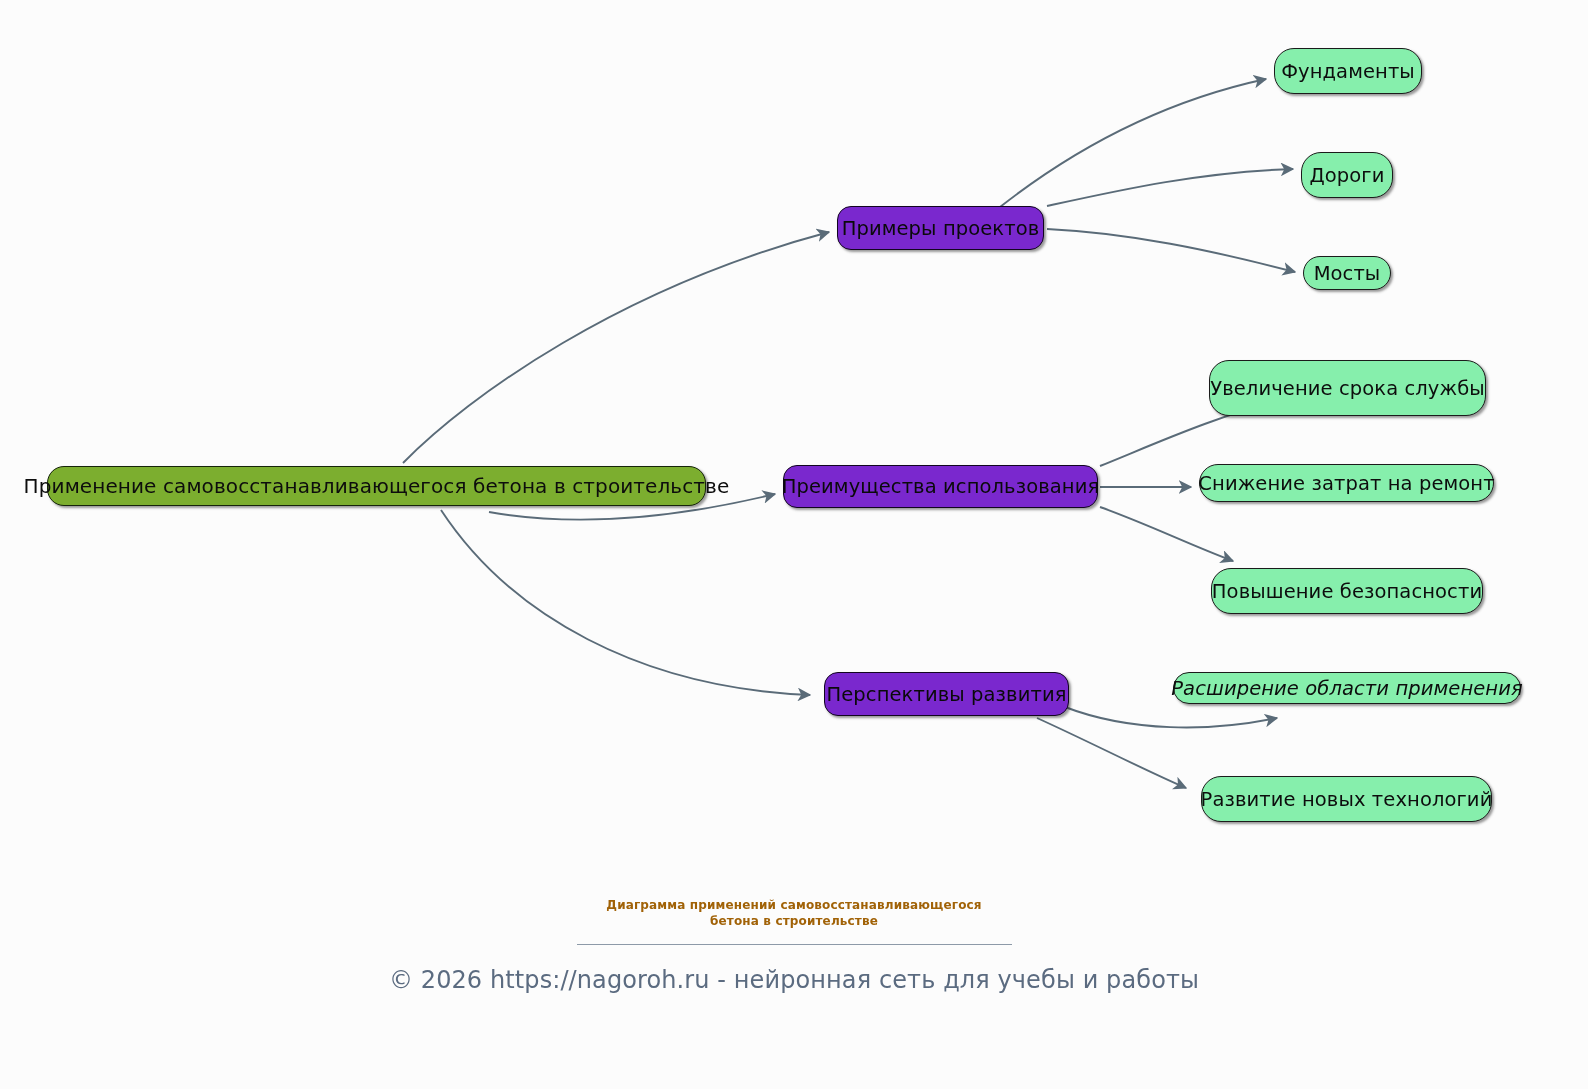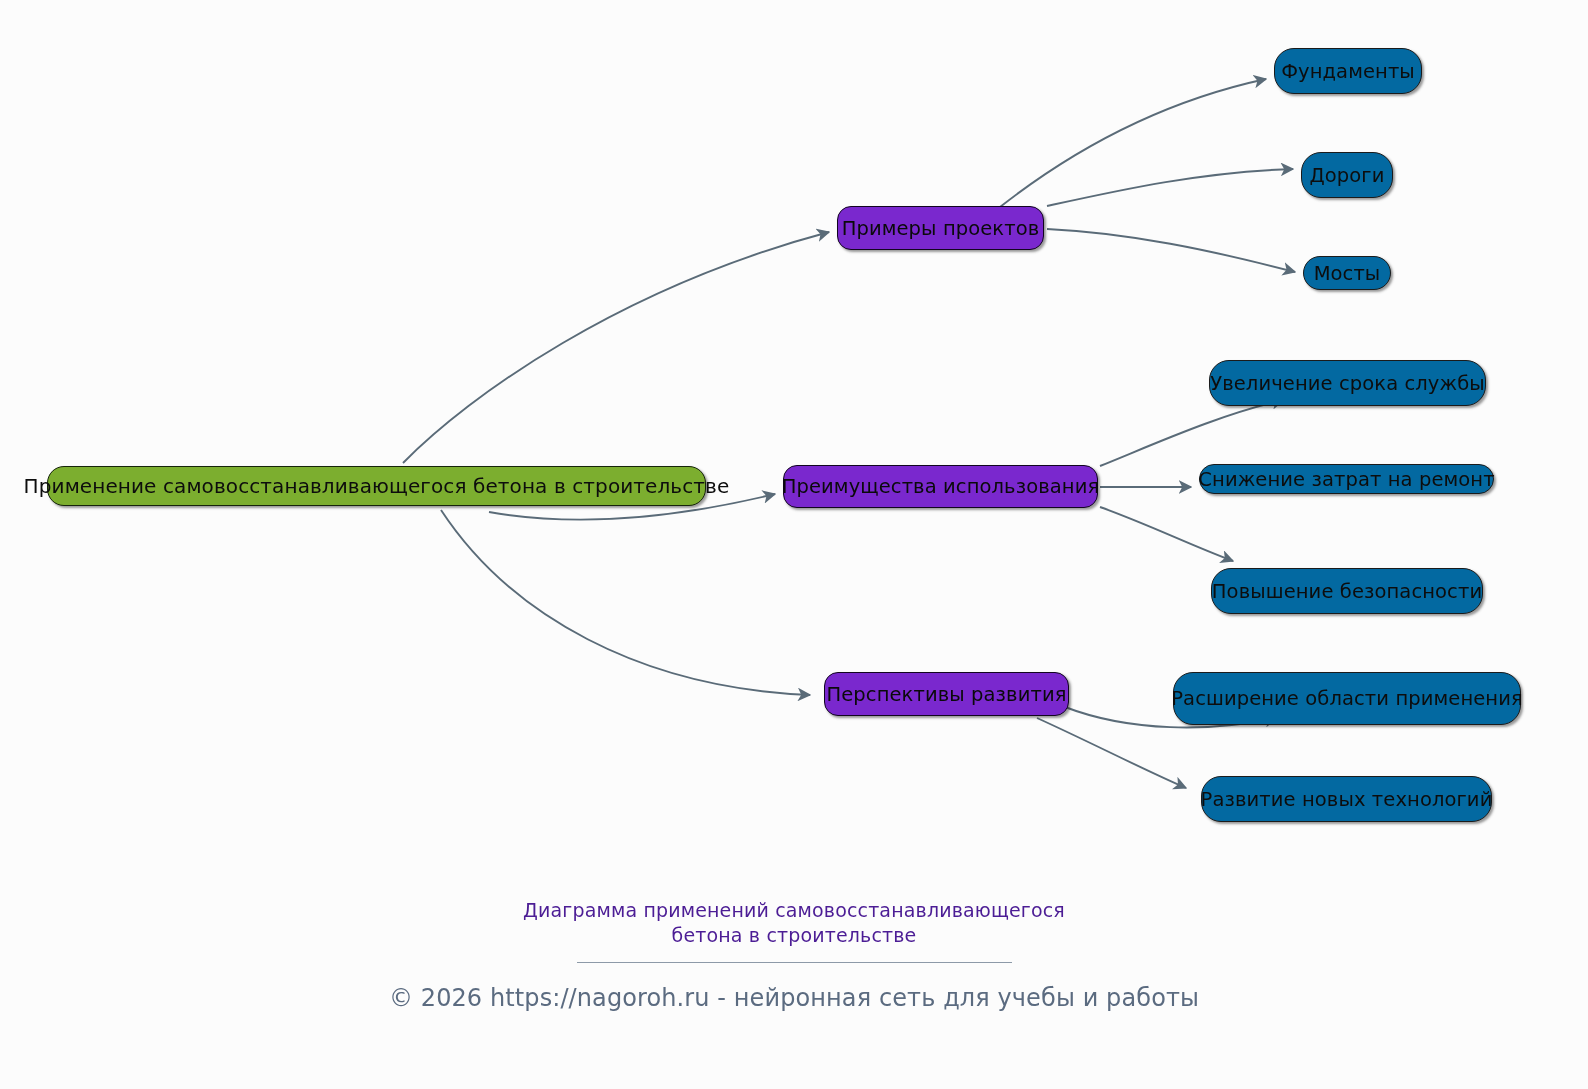--- a/index.html
+++ b/index.html
@@ -33,21 +33,21 @@
 
   .node {
     position: absolute;
     box-sizing: border-box;
     display: flex;
     align-items: center;
     justify-content: center;
     white-space: nowrap;
     border-radius: 20px;
     border: 1.6px solid #1b1b1b;
-    background: #0369a1;
+    background: #86efac;
     color: #0d0d0d;
     font-size: 19.5px;
     font-weight: 400;
     letter-spacing: 0.1px;
     box-shadow: 2px 2px 2.5px rgba(30,30,30,0.45);
   }
 
   .node.root {
     background: #7cae2f;
     border-color: #16240a;
@@ -66,39 +66,39 @@
   #node-root        { left: 47px;   top: 466px; width: 659px; height: 40px; }
 
   #node-b-examples  { left: 837px;  top: 206px; width: 207px; height: 44px; }
   #node-b-benefits  { left: 783px;  top: 465px; width: 315px; height: 43px; }
   #node-b-prospects { left: 818px;  top: 672px; width: 245px; height: 44px; margin-left: 6px; }
 
   #node-l-foundations { left: 1274px; top: 48px;  width: 148px; height: 46px; }
   #node-l-roads       { left: 1301px; top: 152px; width: 92px;  height: 46px; }
   #node-l-bridges     { left: 1303px; top: 256px; width: 88px;  height: 34px; }
 
-  #node-l-lifespan  { left: 1209px; top: 360px; width: 277px; height: 46px; }
-  #node-l-cost      { left: 1199px; top: 464px; width: 295px; height: 30px; }
+  #node-l-lifespan  { left: 1209px; top: 360px; width: 277px; height: 56px; }
+  #node-l-cost      { left: 1199px; top: 464px; width: 295px; height: 38px; }
   #node-l-safety    { left: 1211px; top: 568px; width: 272px; height: 46px; }
 
-  #node-l-scope     { left: 1173px; top: 672px; width: 348px; height: 53px; }
+  #node-l-scope     { left: 1173px; top: 672px; width: 348px; height: 32px; font-style: italic; }
   #node-l-tech      { left: 1201px; top: 776px; width: 291px; height: 46px; }
 
   
   #caption {
     position: absolute;
     left: 0;
     top: 898px;
     width: 1588px;
     text-align: center;
   }
   #caption-title {
-    font-size: 19px;
-    font-weight: normal;
-    color: #4c1d95;
+    font-size: 12px;
+    font-weight: bold;
+    color: #a16207;
     line-height: 1.30;
     letter-spacing: 0.15px;
   }
   #caption-rule {
     width: 435px;
     height: 0;
     margin: 15px auto 0 auto;
     border-top: 1.4px solid #8d9aa8;
   }
   #caption-footer {

